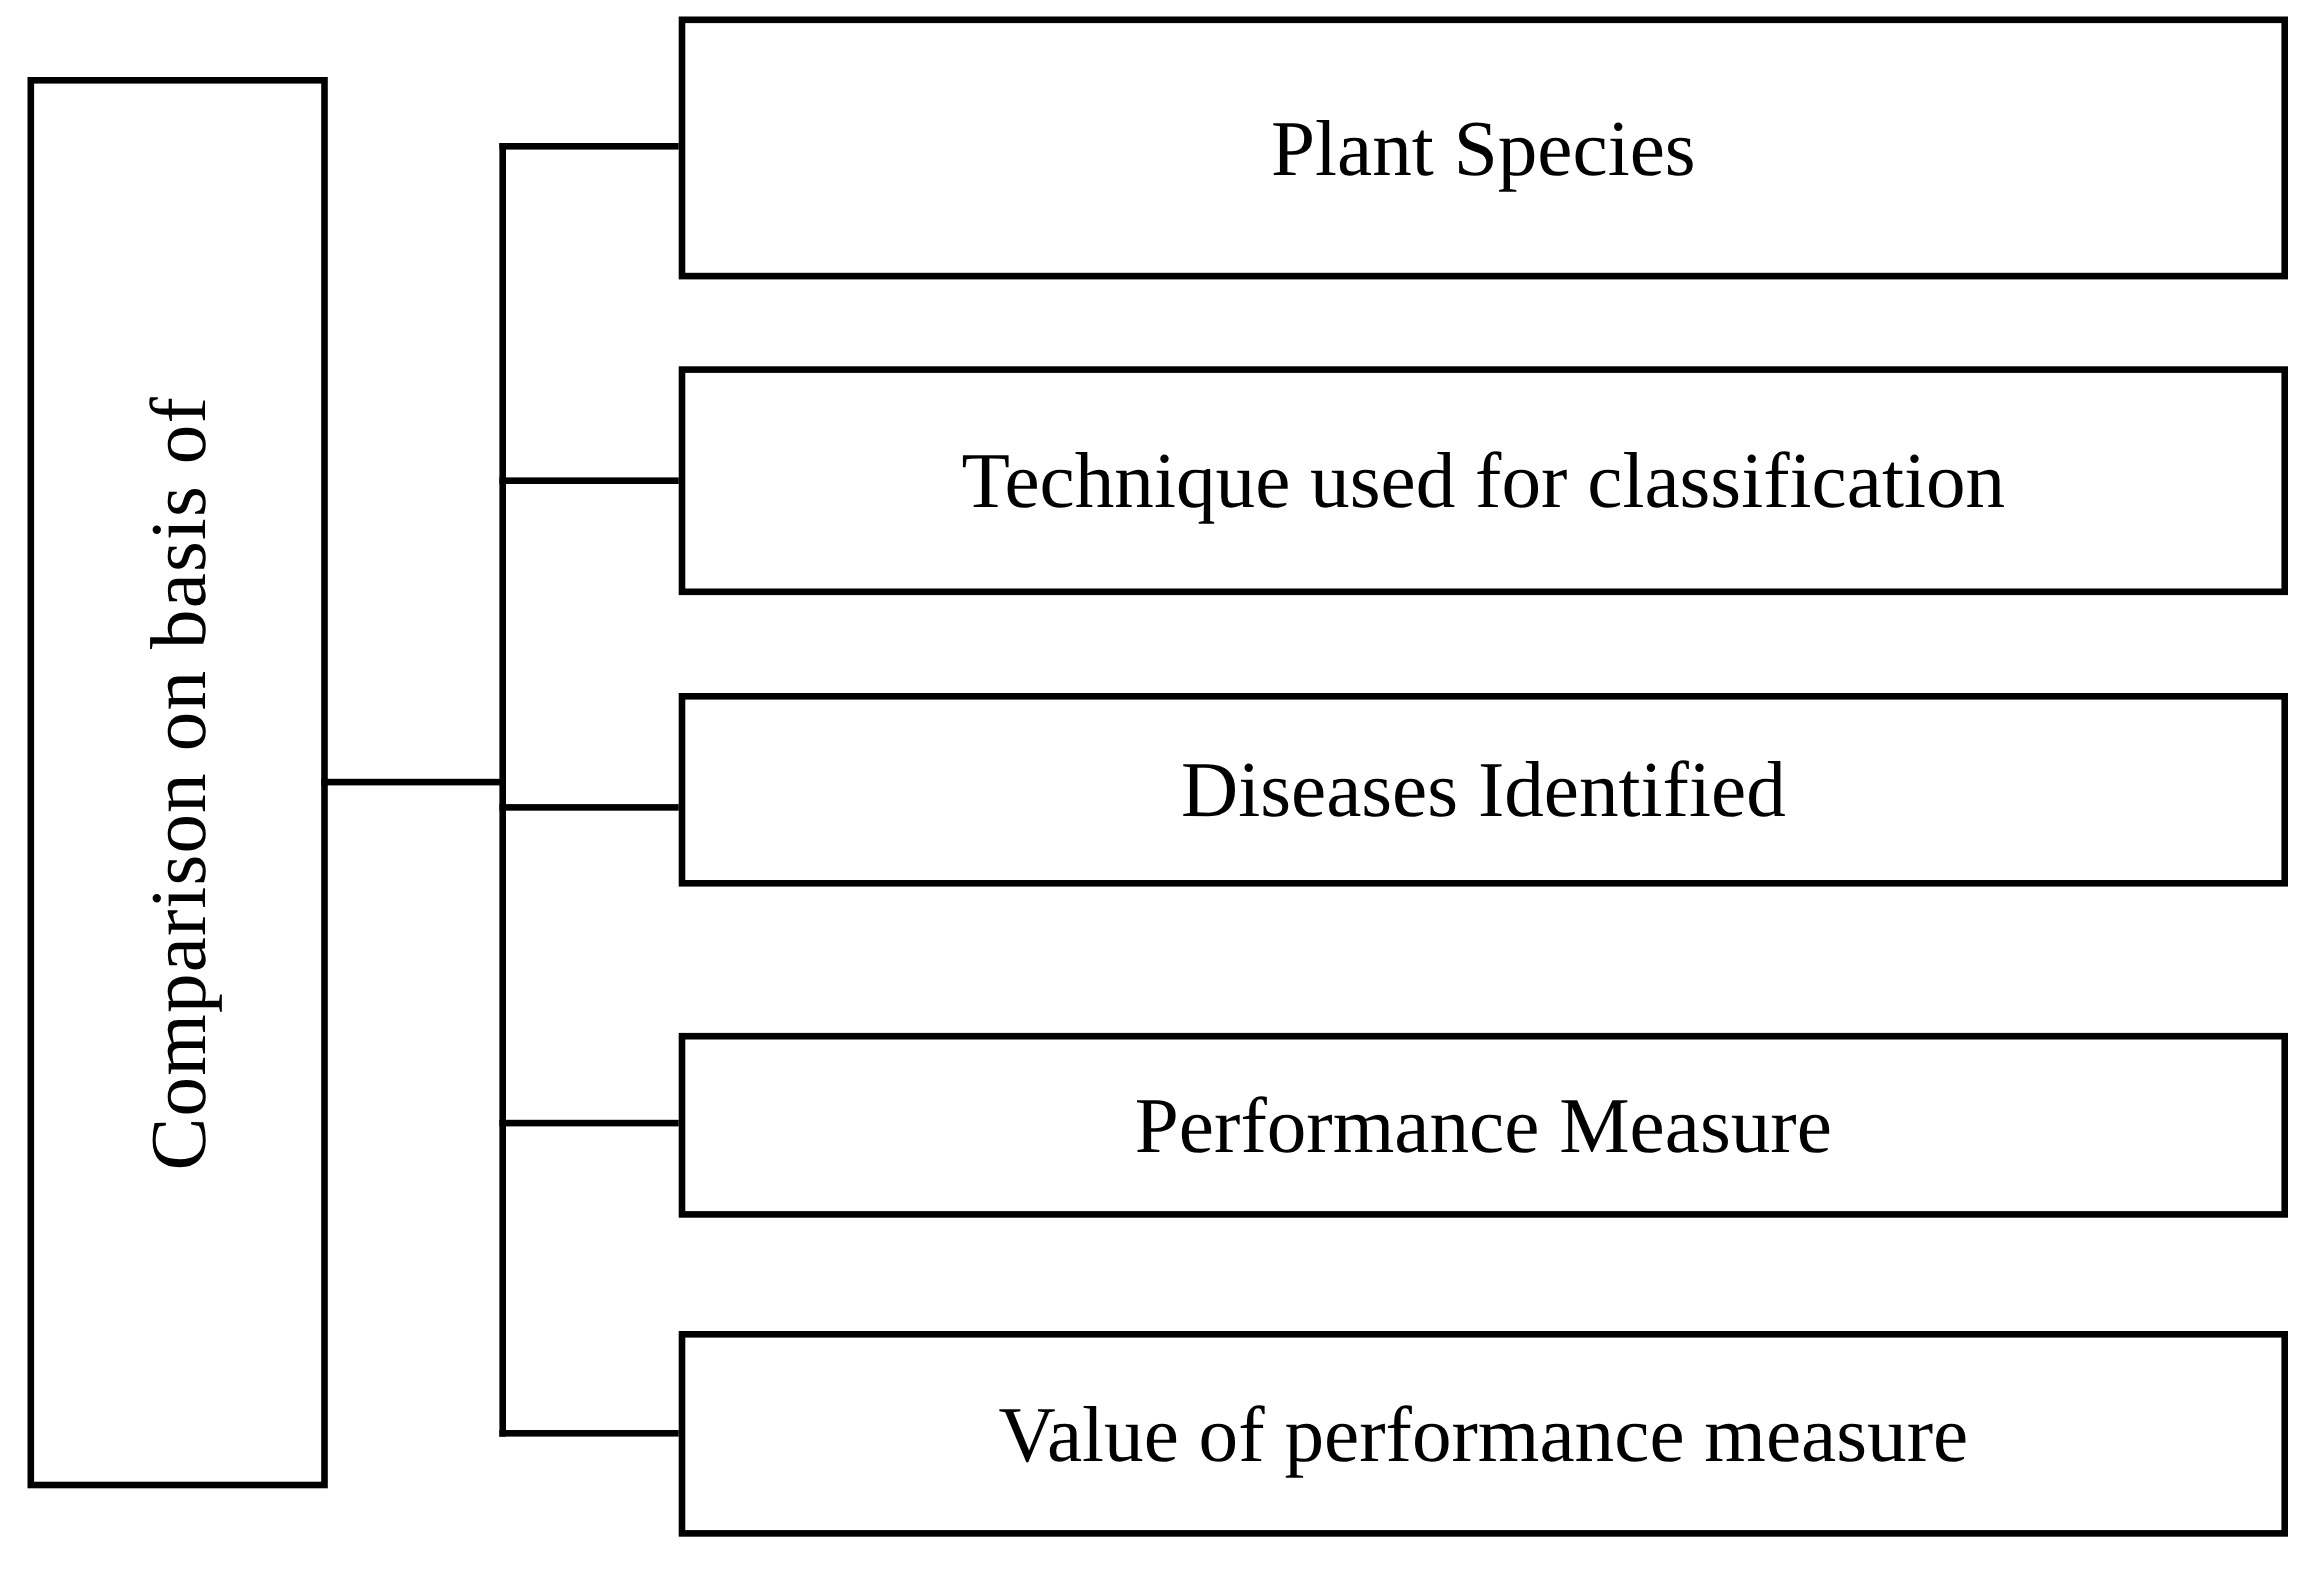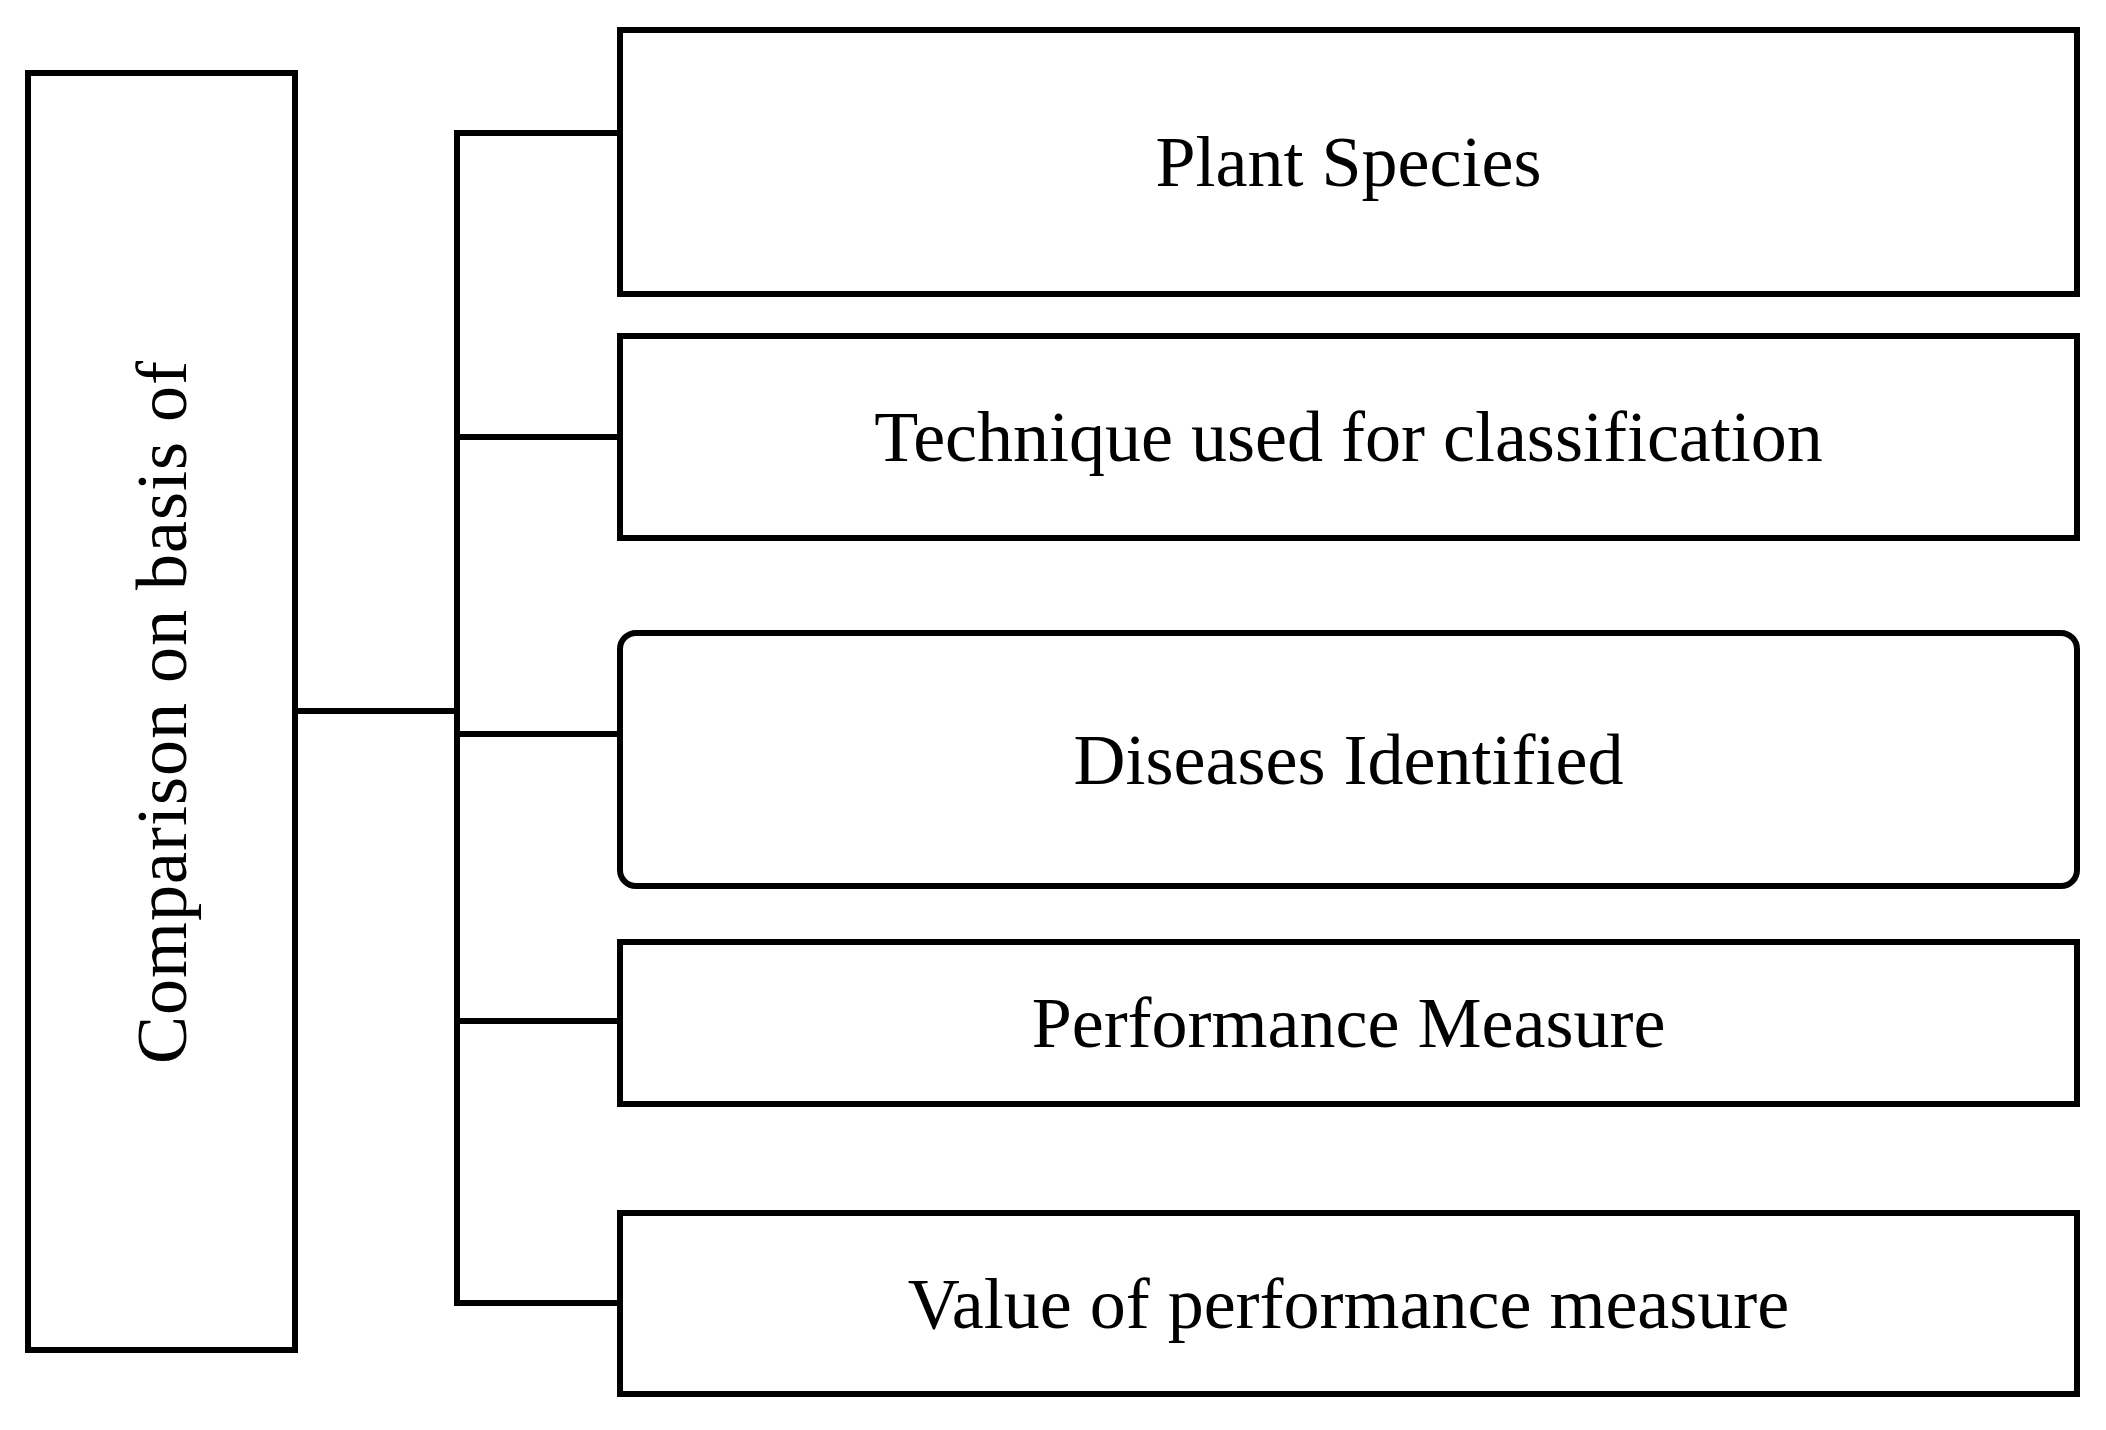--- a/index.html
+++ b/index.html
@@ -45,23 +45,23 @@
     border: 6px solid #000000;
     box-sizing: border-box;
     background: #ffffff;
     display: flex;
     align-items: center;
     justify-content: center;
     font-size: 72px;
     line-height: 1;
     white-space: nowrap;
   }
-  .b1 { top: 27px;   height: 270px; }
+  .b1 { top: 15px;   height: 239px; }
   .b2 { top: 333px;  height: 208px; text-align: center; }
-  .b3 { top: 630px;  height: 259px; border-radius: 19px; }
+  .b3 { top: 630px;  height: 176px; }
   .b4 { top: 925px;  height: 168px; margin-top: 14px; }
   .b5 { top: 1210px; height: 187px; justify-content: center; }
   
   .line {
     position: absolute;
     background: #000000;
   }
   .trunk {
     left: 454px;
     top: 130px;

